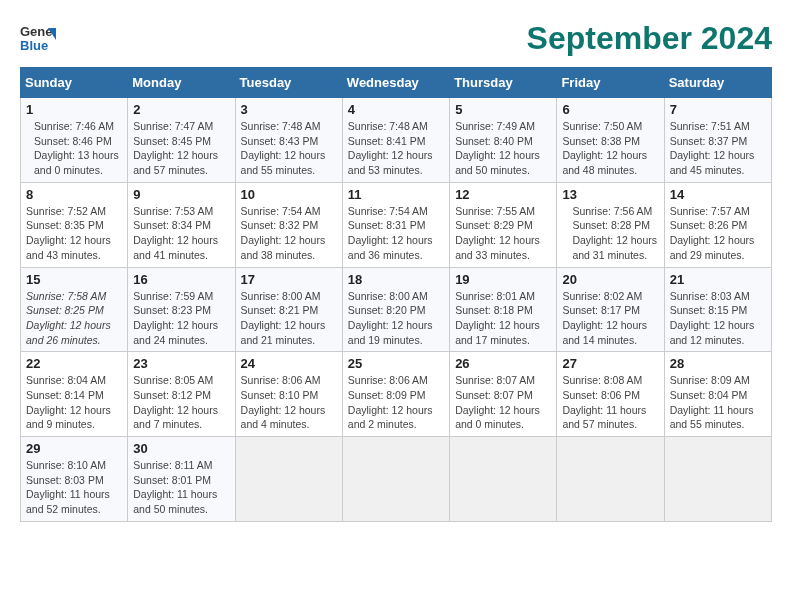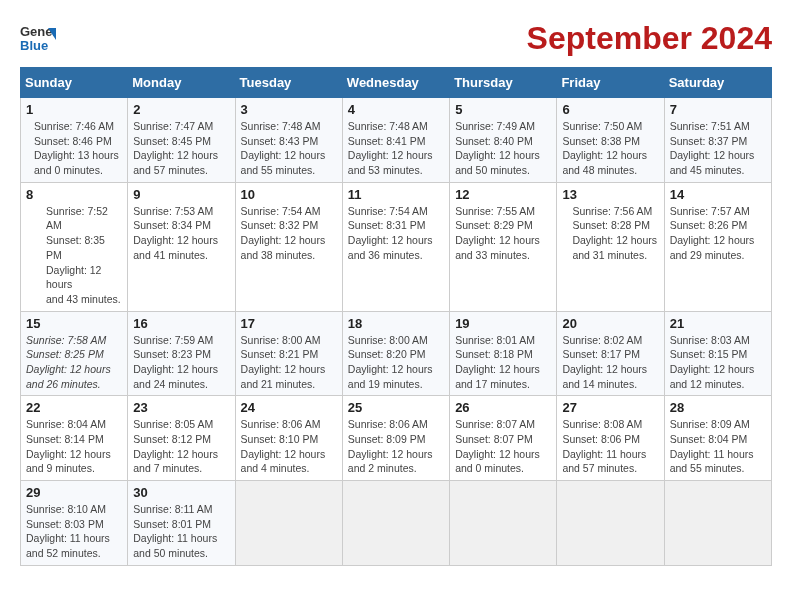--- a/index.html
+++ b/index.html
@@ -24,21 +24,21 @@
     .logo-icon {
       width: 36px;
       height: 36px;
     }
     .title-section {
       text-align: right;
     }
     .calendar-title {
       font-size: 32px;
       font-weight: bold;
-      color: #b91c1c;
+      color: #0f766e;
     }
     .calendar-subtitle {
       font-size: 14px;
       color: #555;
     }
     table {
       width: 100%;
       border-collapse: collapse;
       font-size: 11px;
       padding-left: 16px;
@@ -158,21 +158,21 @@
           <span class="day-number">7</span>
           <div class="day-info" style="white-space: pre-line;">Sunrise: 7:51 AM
 Sunset: 8:37 PM
 Daylight: 12 hours
 and 45 minutes.</div>
         </td>
       </tr>
       <tr>
         <td>
           <span class="day-number">8</span>
-          <div class="day-info" style="white-space: pre-line; margin-left: 20px;">Sunrise: 7:52 AM
+          <div class="day-info" style="white-space: pre-line;">Sunrise: 7:52 AM
 Sunset: 8:35 PM
 Daylight: 12 hours
 and 43 minutes.</div>
         </td>
         <td>
           <span class="day-number">9</span>
           <div class="day-info" style="white-space: pre-line;">Sunrise: 7:53 AM
 Sunset: 8:34 PM
 Daylight: 12 hours
 and 41 minutes.</div>

